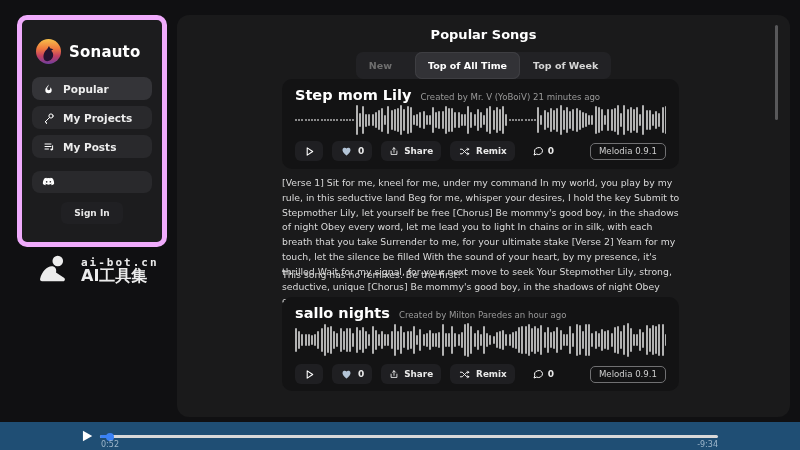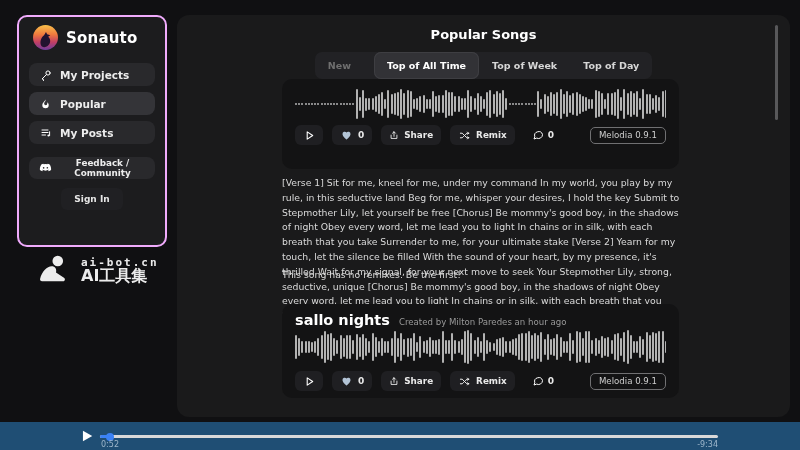--- a/index.html
+++ b/index.html
@@ -7,22 +7,22 @@
   body {
     background:#101012;
     font-family:"DejaVu Sans","Liberation Sans",sans-serif;
     color:#e8e8e8;
     position:relative;
   }
 
   
   .sidebar {
     position:absolute; left:17px; top:15px; width:150px; height:232px;
-    background:#1c1c1e; border:2px solid #f0abfc; border-radius:10px;
-    padding:6px 10px 10px 10px;
+    background:#1c1c1e; border:5px solid #f0abfc; border-radius:10px;
+    padding:17px 10px 10px 10px;
   }
   .logo-row { display:flex; align-items:center; gap:8px; margin:2px 0 13px 4px; }
   .logo {
     width:25px; height:25px; border-radius:50%;
     background:linear-gradient(180deg,#f8c04a 0%,#f07a3e 38%,#c33f63 68%,#6e3d9e 100%);
     position:relative; overflow:hidden; flex:0 0 auto;
   }
   .logo svg { position:absolute; left:1px; top:2px; }
   .app-name { font-size:15px; font-weight:700; color:#ffffff; letter-spacing:.2px; }
 
@@ -66,21 +66,21 @@
   }
   .tab-muted { color:#6f6f6f; }
   .tab-selected { background:#323236; color:#ffffff; box-shadow:inset 0 0 0 1px #3e3e42;margin-left:10px; }
 
   
   .card {
     position:absolute; left:105px; width:397px; background:#131314; border-radius:10px;
     padding:8px 13px 7px 13px;
   }
   .card1 { top:64px; height:90px; }
-  .card2 { top:289px; height:94px; }
+  .card2 { top:282px; height:94px; }
   .card-head { display:flex; align-items:baseline; gap:9px; }
   .song-title { font-size:14.5px; font-weight:700; color:#ffffff; white-space:nowrap; }
   .byline { font-size:8.6px; color:#999999; white-space:nowrap; }
   .waveform { display:flex; align-items:center; height:30px; margin-top:2px; overflow:hidden; }
   .card2 .waveform { height:36px; margin-top:1px; }
   .waveform .bar { width:2px; flex:0 0 auto; margin-right:1.2px; background:#b2b2b2; border-radius:1px; }
 
   .actions { display:flex; align-items:center; gap:9px; margin-top:6px; }
   .act-btn {
     background:#1f1f22; border:none; border-radius:6px; height:20px; padding:0 8px;
@@ -123,57 +123,56 @@
   <div class="logo-row">
     <div class="logo">
       <svg width="23" height="23" viewBox="0 0 24 24">
         <path d="M8 20c-2.5-3.5-1-9 2.5-11.5l2-3.2 1.2 2.2 3.3 1-2.2 1.8c3.2 2.8 2.6 7.4-.6 9.6-2 1.4-4.4 1.5-6.2.1z" fill="#221330"></path>
       </svg>
     </div>
     <div class="app-name">Sonauto</div>
   </div>
 
 
+  <button class="side-btn active">
+    <span class="ic">
+      <svg width="11" height="12" viewBox="0 0 24 24" fill="#ffffff">
+          <path d="M12 2c1 4-3 5.5-3 9a3.5 3.5 0 0 0 7 0c0-1.2-.5-2.2-1-3 2.5 1 4 3.4 4 6a7 7 0 0 1-14 0c0-5 5-7.5 7-12z"></path>
+        </svg>
+    </span>
+    <span>Popular</span>
+  </button>
+
   <button class="side-btn">
     <span class="ic">
       <svg width="12" height="12" viewBox="0 0 24 24" fill="none" stroke="#ffffff" stroke-width="2" stroke-linecap="round">
           <circle cx="16" cy="8" r="4.2"></circle>
           <path d="M12.8 11.2L4 20l2.5.5L7 23"></path>
         </svg>
     </span>
     <span>My Projects</span>
-  </button>
-
-  <button class="side-btn active">
-    <span class="ic">
-      <svg width="11" height="12" viewBox="0 0 24 24" fill="#ffffff">
-          <path d="M12 2c1 4-3 5.5-3 9a3.5 3.5 0 0 0 7 0c0-1.2-.5-2.2-1-3 2.5 1 4 3.4 4 6a7 7 0 0 1-14 0c0-5 5-7.5 7-12z"></path>
-        </svg>
-    </span>
-    <span>Popular</span>
   </button>
 
   <button class="side-btn">
     <span class="ic">
       <svg width="12" height="12" viewBox="0 0 24 24" fill="none" stroke="#ffffff" stroke-width="2" stroke-linecap="round">
           <path d="M4 6h12M4 11h12M4 16h7"></path>
           <circle cx="17" cy="17" r="2.2" fill="#ffffff" stroke="none"></circle>
           <path d="M19.2 17V9.5"></path>
         </svg>
     </span>
     <span>My Posts</span>
   </button>
 
   <button class="side-btn feedback">
     <span class="ic">
       <svg width="13" height="10" viewBox="0 0 28 20" fill="#ffffff">
           <path d="M23 2.2A21 21 0 0 0 18.6.8l-.5 1a18 18 0 0 0-8.2 0l-.5-1A21 21 0 0 0 5 2.2C2.3 6.3 1.6 10.3 2 14.2a21 21 0 0 0 5.4 2.8l1.1-1.9a12 12 0 0 1-1.8-.9l.4-.3a15 15 0 0 0 13.8 0l.4.3c-.6.4-1.2.7-1.8.9l1.1 1.9a21 21 0 0 0 5.4-2.8c.5-4.5-.6-8.4-3-12zM10 11.7c-1 0-1.8-.9-1.8-2s.8-2 1.8-2 1.8.9 1.8 2-.8 2-1.8 2zm8 0c-1 0-1.8-.9-1.8-2s.8-2 1.8-2 1.8.9 1.8 2-.8 2-1.8 2z"></path>
         </svg>
     </span>
-    <span>Feedback / Community</span>
   </button>
 
   <button class="signin">
     <span>Sign In</span>
   </button>
 </aside>
 
 <div class="partner">
   <span>
     <svg width="36" height="30" viewBox="0 0 40 34" fill="#ececec">
@@ -188,24 +187,27 @@
 </div>
 
 <main class="main">
   <div class="scroll-thumb"></div>
   <h1 class="main-title">Popular Songs</h1>
 
   <div class="tabbar">
     <button class="tab tab-muted">New</button>
     <button class="tab tab-selected">Top of All Time</button>
     <button class="tab">Top of Week</button>
-    <button class="tab">Top of Day</button>
   </div>
 
   <section class="card card1">
+    <div class="card-head">
+      <span class="song-title">Step mom Lily</span>
+      <span class="byline">Created by Mr. V (YoBoiV) 21 minutes ago</span>
+    </div>
     <div class="waveform">
         <div class="bar" style="height: 2px;"></div>
         <div class="bar" style="height: 2px;"></div>
         <div class="bar" style="height: 2.06605px;"></div>
         <div class="bar" style="height: 2px;"></div>
         <div class="bar" style="height: 2px;"></div>
         <div class="bar" style="height: 2px;"></div>
         <div class="bar" style="height: 2px;"></div>
         <div class="bar" style="height: 2px;"></div>
         <div class="bar" style="height: 2px;"></div>

